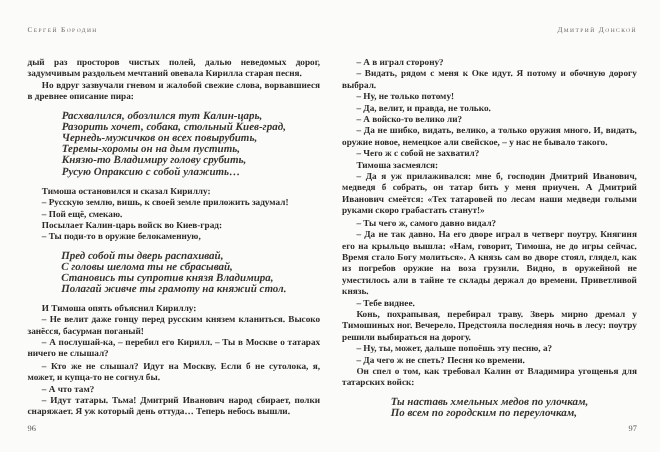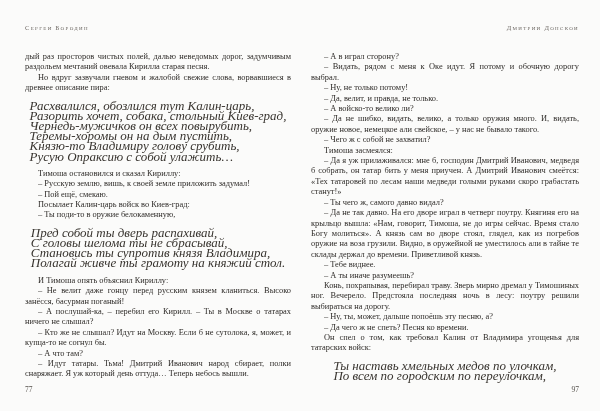--- a/index.html
+++ b/index.html
@@ -24,29 +24,30 @@
     height:10px;
   }
   .page-left  .running-head { text-align:left; }
   .page-right .running-head { text-align:right; }
 
   .page-body {
     margin-top:18px;
     font-size:8.4px;
     line-height:10.4px;
     text-align:justify;
+    font-weight:bold;
   }
   .para { margin:0; text-indent:13px; }
   .para.noindent { text-indent:0; }
 
   .verse {
     margin:7px auto 7px auto;
     display:table;
     font-style:italic;
-    font-size:13px;
+    font-size:10px;
     line-height:10.2px;
     text-align:left;
     color:#38342f;
   }
   .verse-line { white-space:nowrap; }
 
   .folio {
     position:absolute;
     bottom:2px;
     font-size:7.6px;
@@ -84,39 +85,38 @@
           <div class="verse-line">Становись ты супротив князя Владимира,</div>
           <div class="verse-line">Полагай живче ты грамоту на княжий стол.</div>
         </div>
         <p class="para">И Тимоша опять объяснил Кириллу:</p>
         <p class="para">– Не велит даже гонцу перед русским князем кланиться. Высоко занёсся, басурман поганый!</p>
         <p class="para">– А послушай-ка, – перебил его Кирилл. – Ты в Москве о татарах ничего не слышал?</p>
         <p class="para">– Кто же не слышал? Идут на Москву. Если б не сутолока, я, может, и купца-то не согнул бы.</p>
         <p class="para">– А что там?</p>
         <p class="para">– Идут татары. Тьма! Дмитрий Иванович народ сбирает, полки снаряжает. Я уж который день оттуда… Теперь небось вышли.</p>
       </div>
-    <div class="folio">77</div>
+    <div class="folio">96</div>
   </div>
 
   <div class="page page-right">
     <div class="running-head">Дмитрий Донской</div>
     <div class="page-body">
         <p class="para">– А в играл сторону?</p>
         <p class="para">– Видать, рядом с меня к Оке идут. Я потому и обочную дорогу выбрал.</p>
         <p class="para">– Ну, не только потому!</p>
         <p class="para">– Да, велит, и правда, не только.</p>
         <p class="para">– А войско-то велико ли?</p>
         <p class="para">– Да не шибко, видать, велико, а только оружия много. И, видать, оружие новое, немецкое али свейское, – у нас не бывало такого.</p>
         <p class="para">– Чего ж с собой не захватил?</p>
         <p class="para">Тимоша засмеялся:</p>
         <p class="para">– Да я уж прилаживался: мне б, господин Дмитрий Иванович, медведя б собрать, он татар бить у меня приучен. А Дмитрий Иванович смеётся: «Тех татаровей по лесам наши медведи голыми руками скоро грабастать станут!»</p>
         <p class="para">– Ты чего ж, самого давно видал?</p>
         <p class="para">– Да не так давно. На его дворе играл в четверг поутру. Княгиня его на крыльцо вышла: «Нам, говорит, Тимоша, не до игры сейчас. Время стало Богу молиться». А князь сам во дворе стоял, глядел, как из погребов оружие на воза грузили. Видно, в оружейной не уместилось али в тайне те склады держал до времени. Приветливой князь.</p>
         <p class="para">– Тебе виднее.</p>
-        <p class="para">– А ты иначе разумеешь?</p>
         <p class="para">Конь, похрапывая, перебирал траву. Зверь мирно дремал у Тимошиных ног. Вечерело. Предстояла последняя ночь в лесу: поутру решили выбираться на дорогу.</p>
         <p class="para">– Ну, ты, может, дальше попоёшь эту песню, а?</p>
         <p class="para">– Да чего ж не спеть? Песня ко времени.</p>
         <p class="para">Он спел о том, как требовал Калин от Владимира угощенья для татарских войск:</p>
         <div class="verse">
           <div class="verse-line">Ты наставь хмельных медов по улочкам,</div>
           <div class="verse-line">По всем по городским по переулочкам,</div>
         </div>
       </div>
     <div class="folio">97</div>

